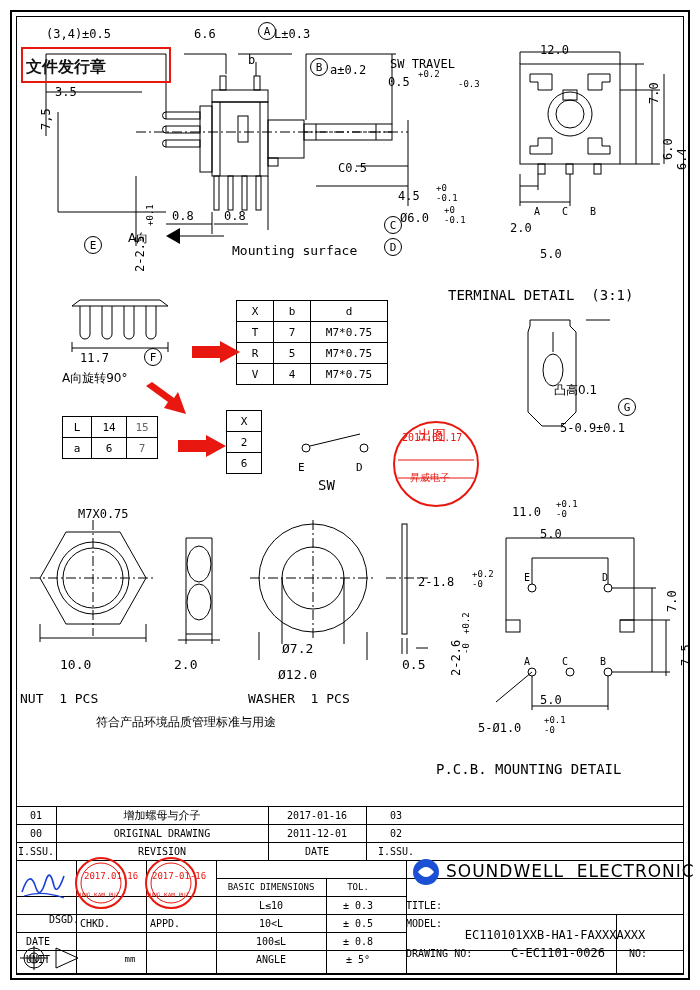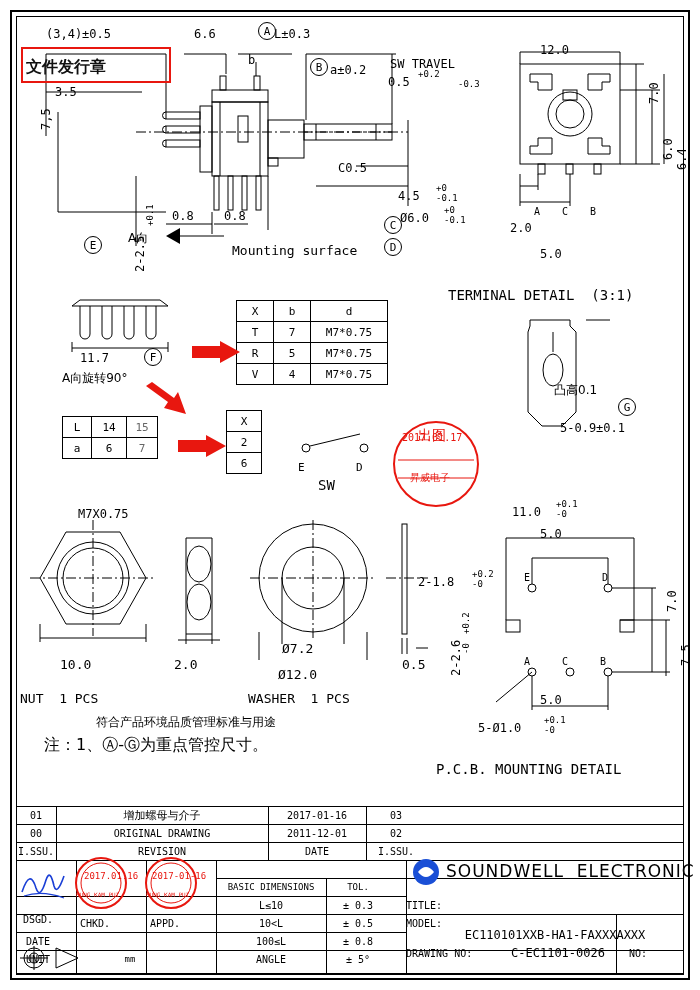--- a/index.html
+++ b/index.html
@@ -406,21 +406,20 @@
   <div class="t s9" style="left:544px;top:716px;">+0.1</div>
   <div class="t s9" style="left:544px;top:726px;">-0</div>
   <div class="t s10" style="left:524px;top:572px;">E</div>
   <div class="t s10" style="left:602px;top:572px;">D</div>
   <div class="t s10" style="left:524px;top:656px;">A</div>
   <div class="t s10" style="left:562px;top:656px;">C</div>
   <div class="t s10" style="left:600px;top:656px;">B</div>
   <div class="t s14" style="left:436px;top:762px;">P.C.B. MOUNTING DETAIL</div>
 
   <div class="t s12 cn" style="left:96px;top:716px;">符合产品环境品质管理标准与用途</div>
-  <div class="t s16 cn" style="left:44px;top:736px;">注：1、Ⓐ-Ⓖ为重点管控尺寸。</div>
 
   <div class="titleblock">
 
     <div class="ln h" style="left:0;top:0;width:668px;"></div>
     <div class="ln h" style="left:0;top:18px;width:668px;"></div>
     <div class="ln h" style="left:0;top:36px;width:668px;"></div>
     <div class="ln h" style="left:0;top:54px;width:668px;"></div>
     <div class="ln h" style="left:0;top:90px;width:390px;"></div>
     <div class="ln h" style="left:0;top:108px;width:668px;"></div>
     <div class="ln h" style="left:0;top:126px;width:390px;"></div>
@@ -450,21 +449,21 @@
   <div class="tb-cell" style="left:16px;top:824px;width:40px;height:18px;">00</div>
   <div class="tb-cell" style="left:56px;top:824px;width:212px;height:18px;">ORIGINAL  DRAWING</div>
   <div class="tb-cell" style="left:268px;top:824px;width:98px;height:18px;">2011-12-01</div>
   <div class="tb-cell" style="left:366px;top:824px;width:60px;height:18px;">02</div>
 
   <div class="tb-cell" style="left:16px;top:842px;width:40px;height:18px;">I.SSU.</div>
   <div class="tb-cell" style="left:56px;top:842px;width:212px;height:18px;">REVISION</div>
   <div class="tb-cell" style="left:268px;top:842px;width:98px;height:18px;">DATE</div>
   <div class="tb-cell" style="left:366px;top:842px;width:60px;height:18px;">I.SSU.</div>
 
-  <div class="tb-cell" style="left:16px;top:910px;width:44px;height:18px;">DSGD.</div>
+  <div class="tb-cell" style="left:16px;top:910px;width:44px;height:18px;padding-left:26px;">DSGD.</div>
   <div class="tb-cell" style="left:60px;top:914px;width:70px;height:18px;">CHKD.</div>
   <div class="tb-cell" style="left:130px;top:914px;width:70px;height:18px;">APPD.</div>
   <div class="tb-cell" style="left:16px;top:932px;width:44px;height:18px;">DATE</div>
   <div class="tb-cell" style="left:16px;top:950px;width:44px;height:18px;">UNIT</div>
   <div class="tb-cell" style="left:60px;top:950px;width:140px;height:18px;font-size:9px;">mm</div>
 
   <div class="tb-cell" style="left:216px;top:878px;width:110px;height:18px;font-size:9px;">BASIC DIMENSIONS</div>
   <div class="tb-cell" style="left:326px;top:878px;width:64px;height:18px;font-size:9px;">TOL.</div>
   <div class="tb-cell" style="left:216px;top:896px;width:110px;height:18px;font-size:10px;">L≤10</div>
   <div class="tb-cell" style="left:326px;top:896px;width:64px;height:18px;font-size:10px;">± 0.3</div>

